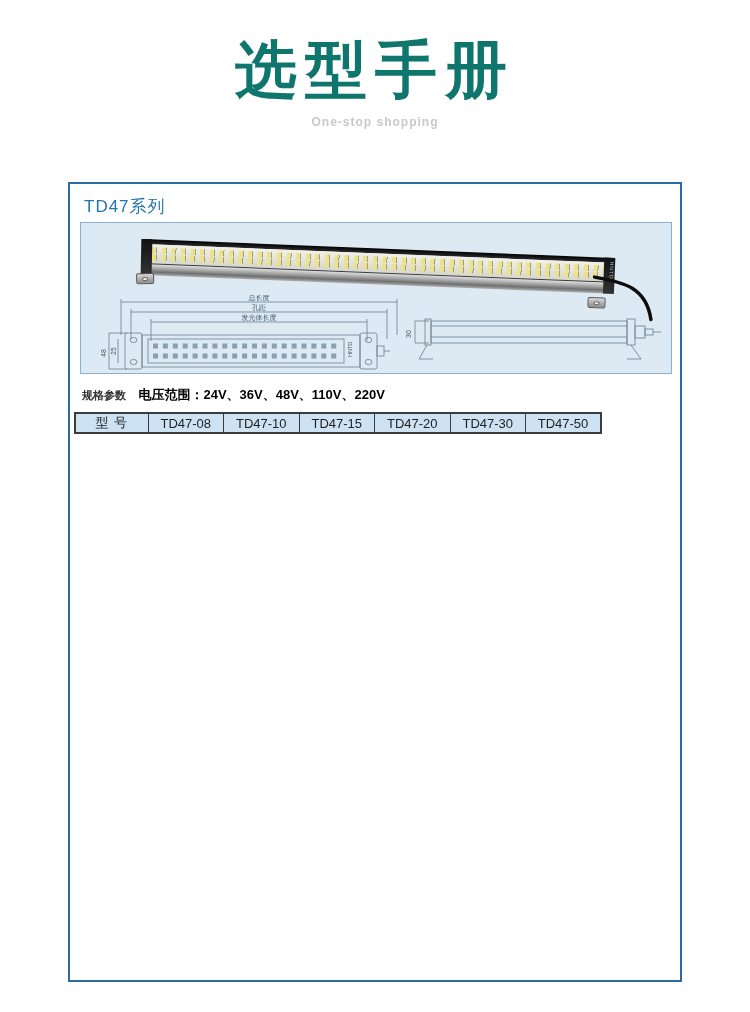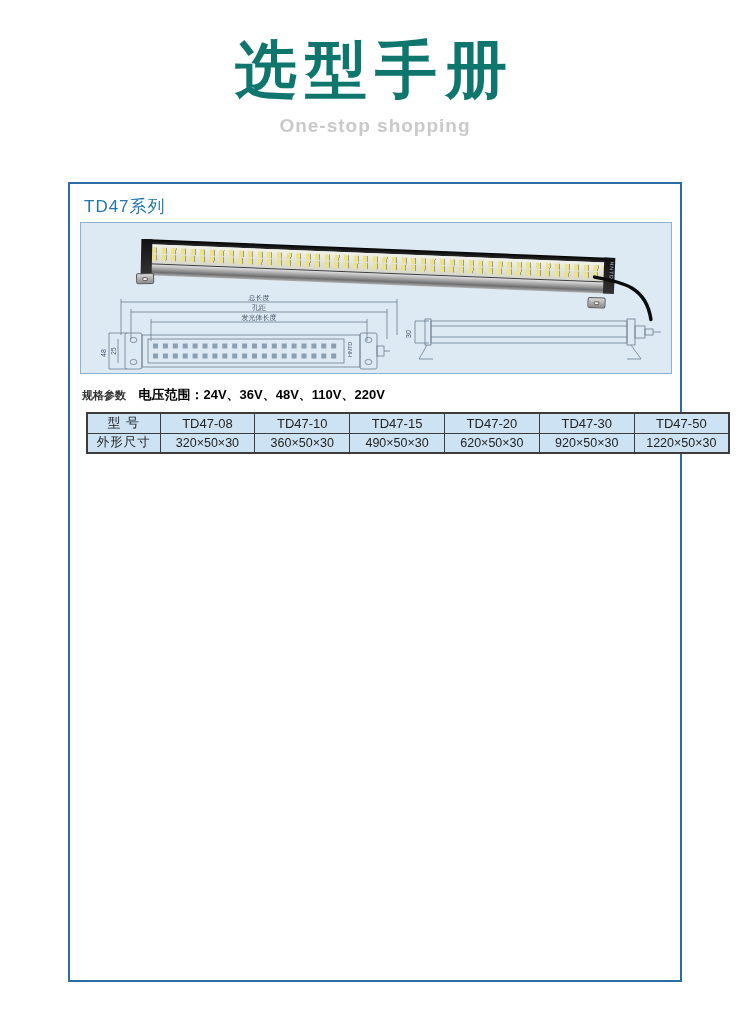--- a/index.html
+++ b/index.html
@@ -11,21 +11,21 @@
   }
 
   
   .page-title {
     position:absolute; top:28px; left:0; width:750px;
     text-align:center; font-size:62px; font-weight:800;
     color:#0f766e; letter-spacing:8px;
   }
   .page-subtitle {
     position:absolute; top:115px; left:0; width:750px;
-    text-align:center; font-size:19px; font-weight:700;
+    text-align:center; font-size:12px; font-weight:700;
     color:#c9c9c9; letter-spacing:1px;
   }
 
   
   .series-box {
     position:absolute; left:68px; top:182px;
     width:614px; height:800px;
     border:2px solid #2b6ca3; background:#fff;
   }
   .series-title {
@@ -89,21 +89,21 @@
   .side-view { left:322px; top:84px; }
   .drawing text { font-family:"Liberation Sans",sans-serif; fill:#43566b; }
 
   
   .spec-line { position:absolute; left:12px; top:201px; width:590px; height:22px; }
   .spec-label { font-size:11px; font-weight:700; color:#333; }
   .voltage-range { font-size:13px; font-weight:700; color:#000000; margin-left:8px; }
   .order-example { position:absolute; right:0; top:2px; font-size:13px; font-weight:700; color:#333; }
 
   
-  .spec-table-wrap { position:absolute; left:16px; top:228px; width:644px; }
+  .spec-table-wrap { position:absolute; left:4px; top:228px; width:528px; }
   table {
     width:100%; border-collapse:collapse; table-layout:fixed;
     border:2px solid #3c3c3c;
   }
   td {
     border:1px solid #3c3c3c; height:20px;
     text-align:center; vertical-align:middle;
     font-size:13px; color:#222; overflow:hidden; white-space:nowrap;
   }
   tr.alt td { background:#cde3f4; }
@@ -229,25 +229,16 @@
       <tbody>
         <tr class="alt">
           <td class="lbl">型 号</td>
           <td>TD47-08</td>
           <td>TD47-10</td>
           <td>TD47-15</td>
           <td>TD47-20</td>
           <td>TD47-30</td>
           <td>TD47-50</td>
         </tr>
-        <tr class="alt small">
-          <td class="lbl">外形尺寸</td>
-          <td>320×50×30</td>
-          <td>360×50×30</td>
-          <td>490×50×30</td>
-          <td>620×50×30</td>
-          <td>920×50×30</td>
-          <td>1220×50×30</td>
-        </tr>
       </tbody>
     </table>
   </div>
 </div>
 
 </body></html>

